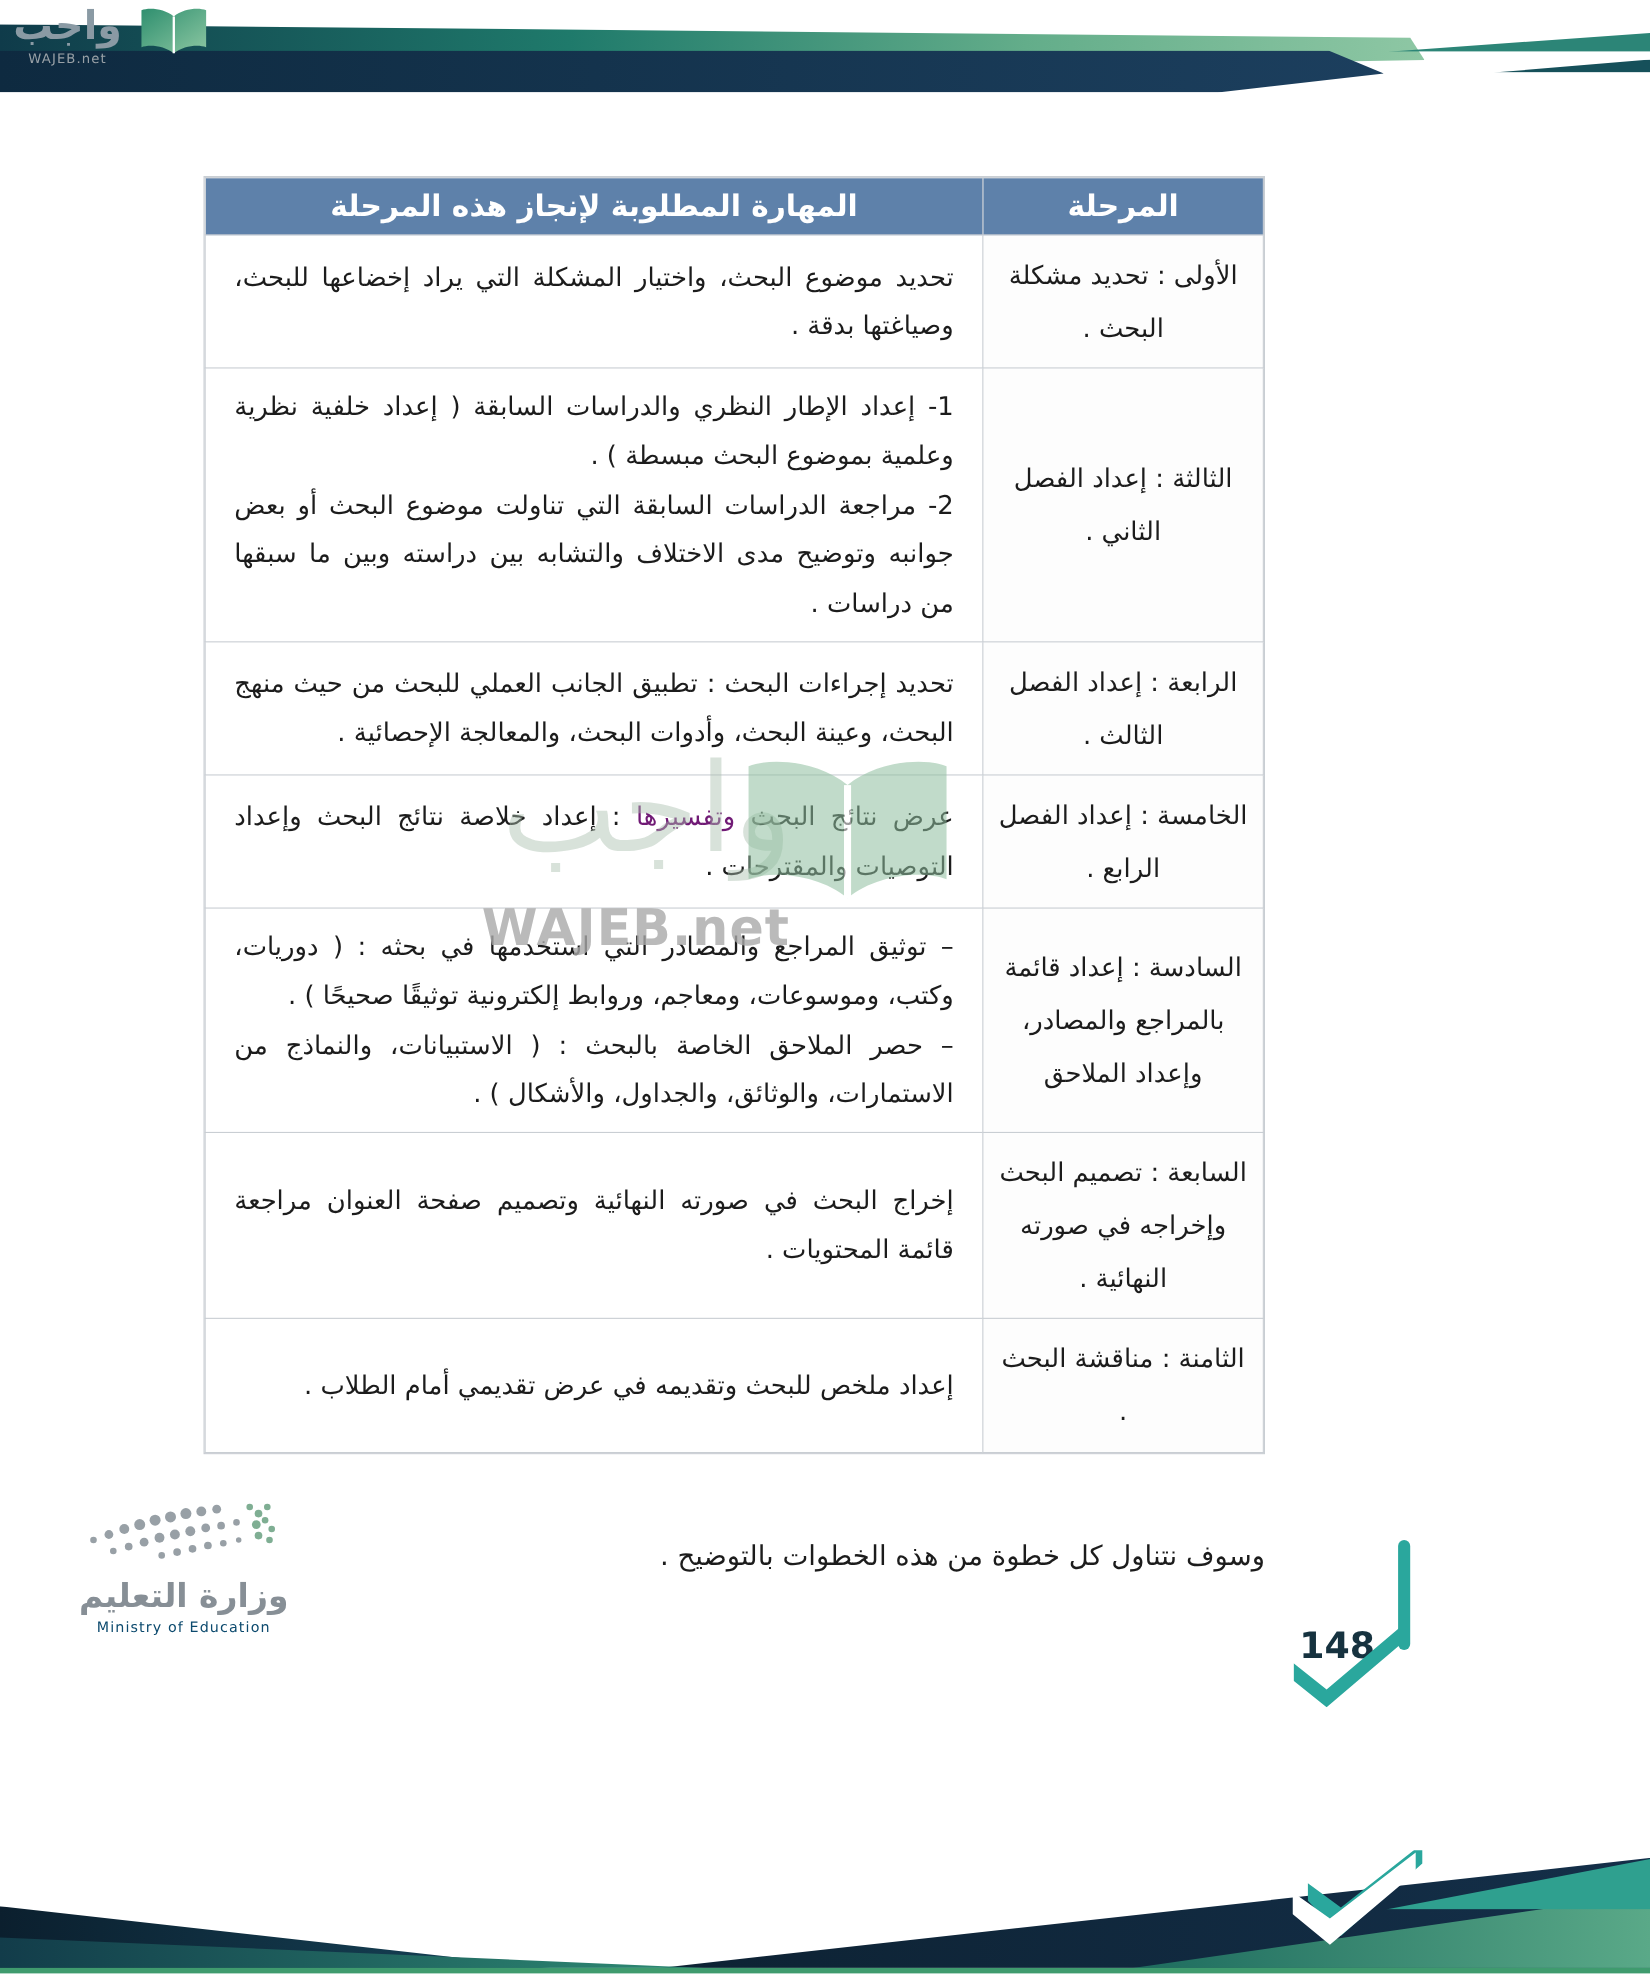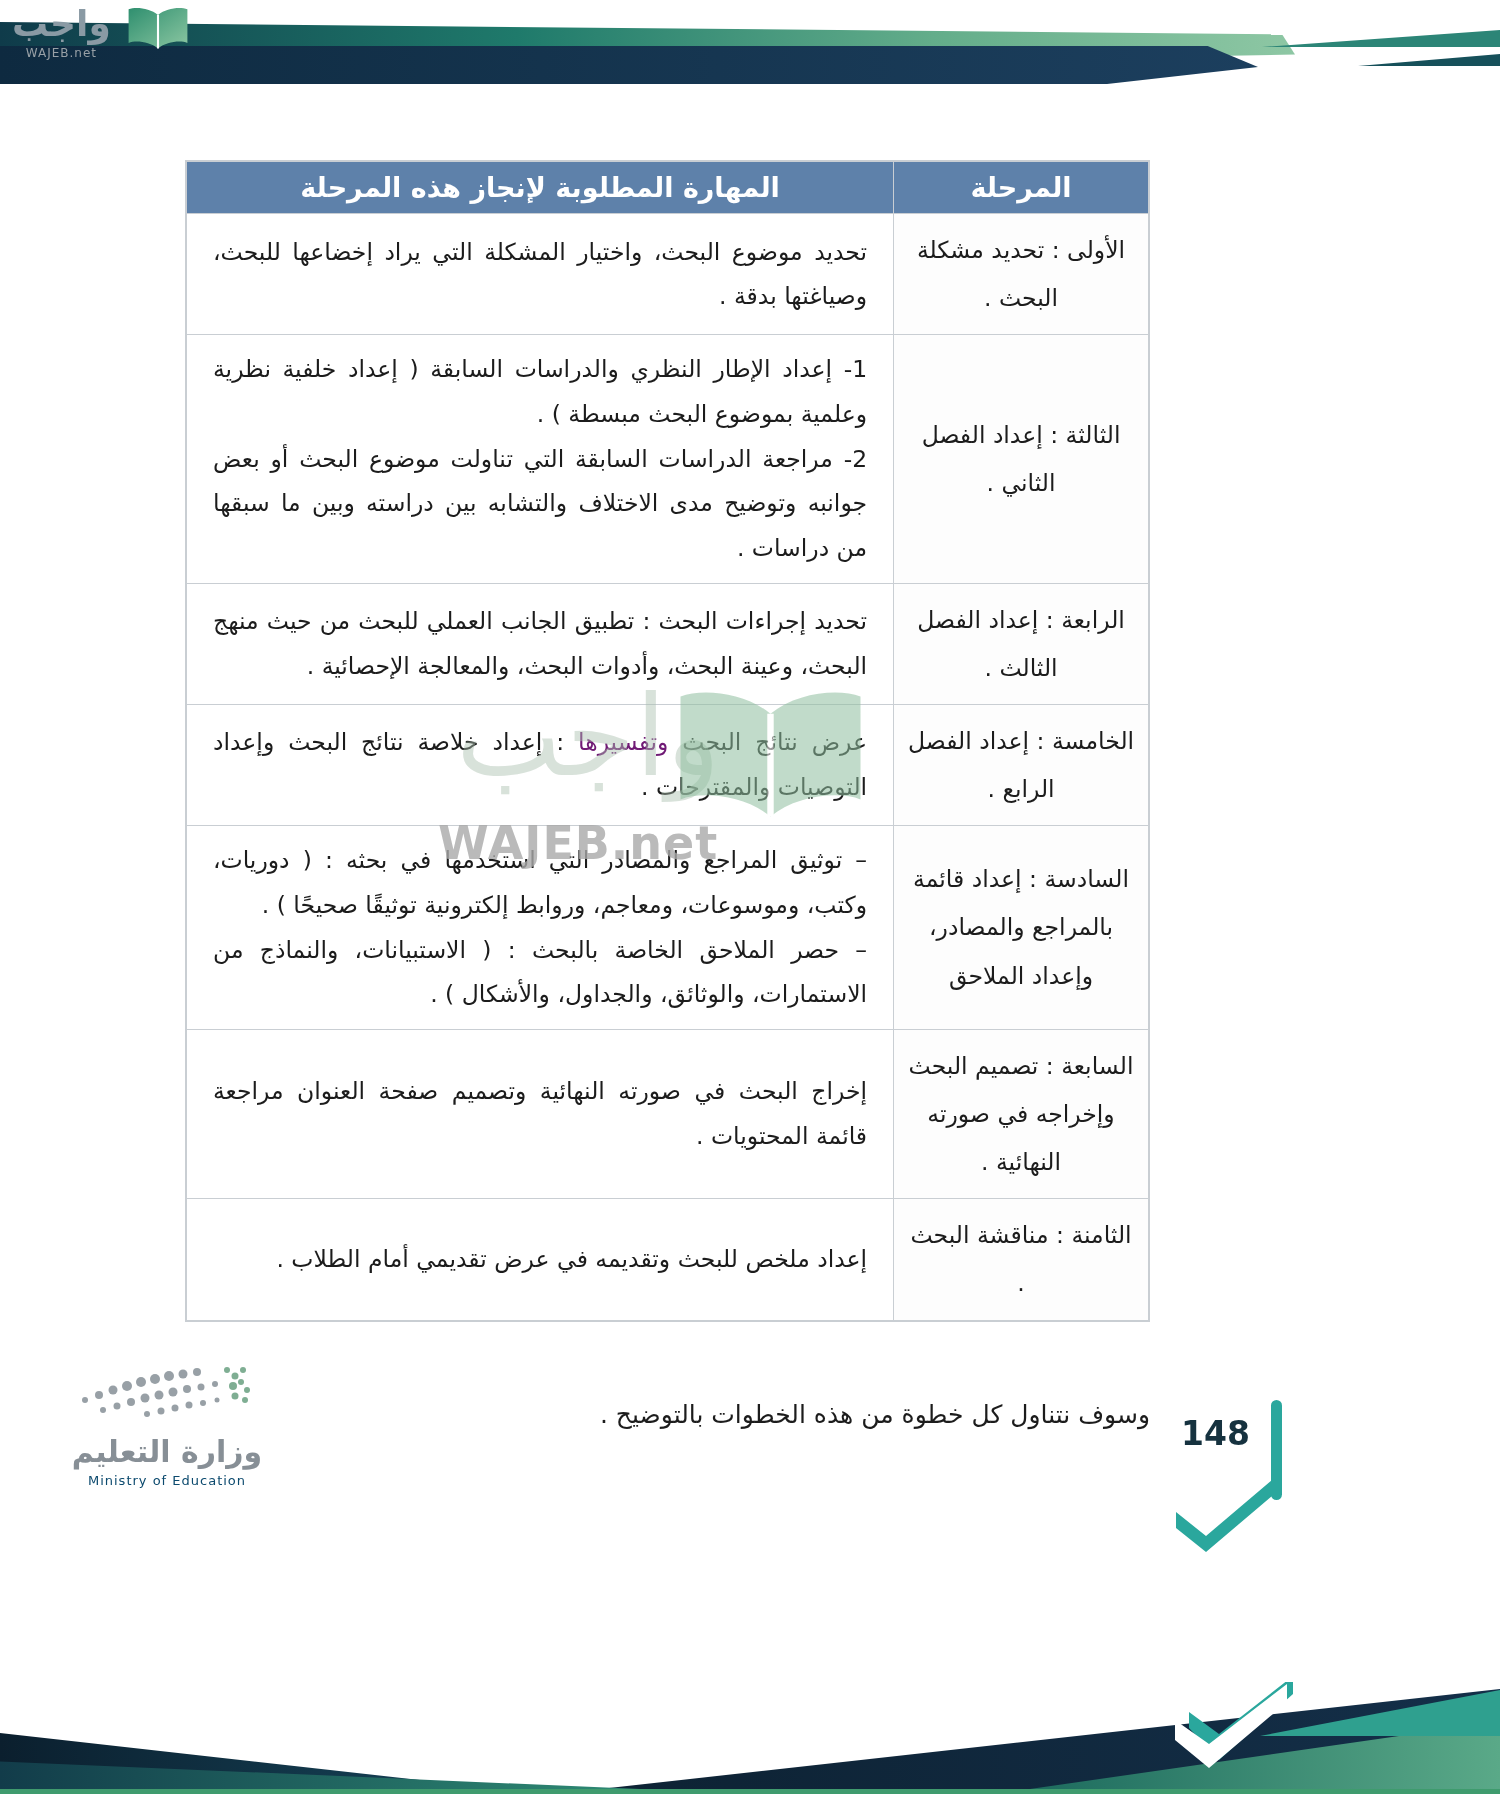--- a/index.html
+++ b/index.html
@@ -44,21 +44,21 @@
 
   .closing-note{direction:rtl;text-align:right;font-size:25px;margin-top:78px;color:#1c1c1c;}
 
   
   .watermark{position:absolute;top:688px;left:438px;width:440px;height:190px;z-index:3;pointer-events:none;}
   .wm-ar{position:absolute;left:18px;top:-8px;font-size:112px;color:#aabfae;opacity:.45;direction:rtl;line-height:1;}
   .wm-book{position:absolute;right:0;top:0;opacity:.55;}
   .wm-net{position:absolute;left:0;top:128px;font-size:46px;font-weight:bold;color:#a9a9a9;opacity:.8;letter-spacing:1px;}
 
   
-  .page-number{position:absolute;top:1414px;right:250px;font-size:33px;font-weight:bold;color:#16323f;z-index:2;}
+  .page-number{position:absolute;top:1476px;right:250px;font-size:33px;font-weight:bold;color:#16323f;z-index:2;}
   .accent-bar{position:absolute;top:1400px;right:218px;width:11px;height:100px;background:#2aa79d;border-radius:6px;z-index:2;}
   .check-icon{position:absolute;top:1480px;right:228px;z-index:2;}
 
   
   .ministry{position:absolute;left:62px;top:1362px;width:210px;text-align:center;z-index:2;}
   .min-ar{font-size:30px;font-weight:bold;color:#878f96;direction:rtl;margin-top:6px;}
   .min-en{font-size:13px;color:#0c4a6e;letter-spacing:1px;margin-top:4px;}
 
   
   .bottom-decor{position:absolute;bottom:0;left:0;width:1500px;height:140px;z-index:1;}

